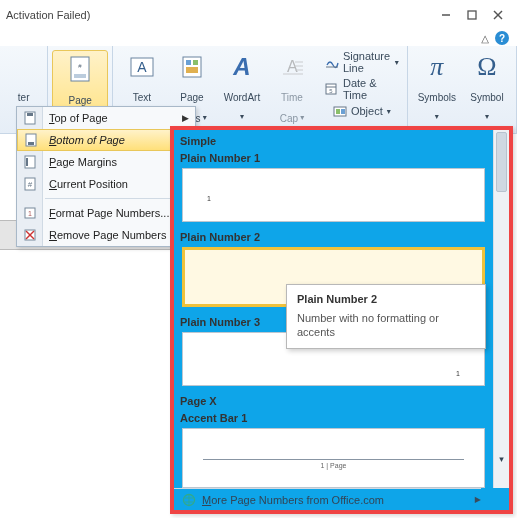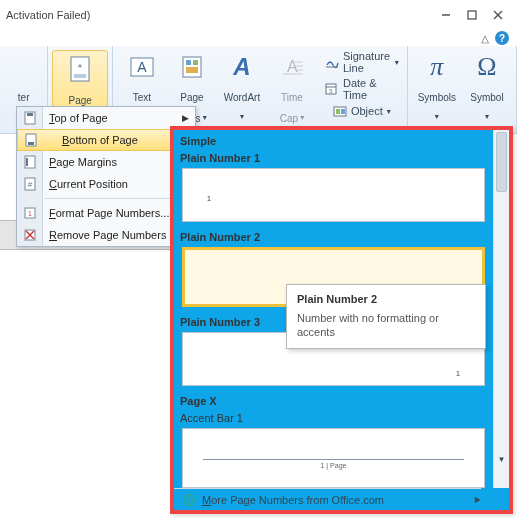--- a/index.html
+++ b/index.html
@@ -22,21 +22,21 @@
   .smallrows { display:flex; flex-direction:column; gap:3px; align-items:center; }
   .smallrow { display:flex; align-items:center; gap:4px; font-size:11px; color:#3a4b5c; }
   .chev { font-size:8px; color:#3a4b5c; }
   .greek { font-family: "Times New Roman", serif; font-size:26px; color:#355f8d; font-style:italic; }
   
   .menu { position:absolute; left:16px; top:106px; width:180px; background:#f7f9fb; border:1px solid #a8b8c8; box-shadow:2px 2px 4px rgba(0,0,0,0.15);}
   .menu .iconstrip { position:absolute; left:0; top:0; bottom:0; width:26px; background:#e9eef4; border-right:1px solid #d0dae4;}
   .mitem { position:relative; height:22px; display:flex; align-items:center; padding-left:32px; font-size:11px; color:#222; }
   .mitem .arrow { position:absolute; right:6px; font-size:9px; color:#333;}
   .mitem .mico { position:absolute; left:5px; width:16px; height:16px; display:flex; align-items:center; justify-content:center;}
-  .mitem.sel { background:linear-gradient(#fff2c9,#ffe07a); border:1px solid #e9c75a; padding-left:44px;}
+  .mitem.sel { background:linear-gradient(#fff2c9,#ffe07a); border:1px solid #e9c75a; padding-left:31px;font-style:italic;}
   .menu .sep { height:1px; background:#d0dae4; margin:3px 0 3px 28px;}
   .menu u { text-decoration: underline; }
   
   .gallery { position:absolute; left:170px; top:126px; right:4px; bottom:4px; background:#0ea5e9; border:4px solid #ef4444; box-shadow:2px 2px 4px rgba(0,0,0,0.15); overflow:hidden;}
   .gscroll { position:absolute; right:0; top:0; bottom:22px; width:16px; background:#eef1f5; border-left:1px solid #d7dee6;}
   .gthumb { position:absolute; right:2px; top:2px; width:11px; height:60px; background:#cfd8e2; border:1px solid #b7c2cf; border-radius:2px;}
   .gbot { position:absolute; right:2px; bottom:24px; width:11px; font-size:9px; color:#345; text-align:center;}
   .gcontent { position:absolute; left:0; top:0; right:16px; bottom:22px; overflow:hidden; padding:2px 4px;}
   .catlabel { font-size:11px; font-weight:bold; color:#333; padding:3px 2px 2px 2px;}
   .preview { border:1px solid #bcc6d0; background:#fff; margin:2px 4px 6px 4px; height:54px; position:relative;}
@@ -316,21 +316,21 @@
     <div class="preview sel" style="height:60px;">
         <span class="pn2">1</span>
       </div>
 
     <div class="catlabel" style="font-weight:bold;">Plain Number 3</div>
     <div class="preview">
         <span class="pn3">1</span>
       </div>
 
     <div class="catlabel">Page X</div>
-    <div class="catlabel" style="font-weight:normal;">Accent Bar 1</div>
+    <div class="catlabel" style="font-weight:bold;">Accent Bar 1</div>
     <div class="preview" style="height:60px;">
         <div class="accent">1 | Page</div>
       </div>
   </div>
   <div class="gscroll">
     <div class="gthumb"></div>
     <div class="gbot">▾</div>
   </div>
   <div class="footer">
     <span>

